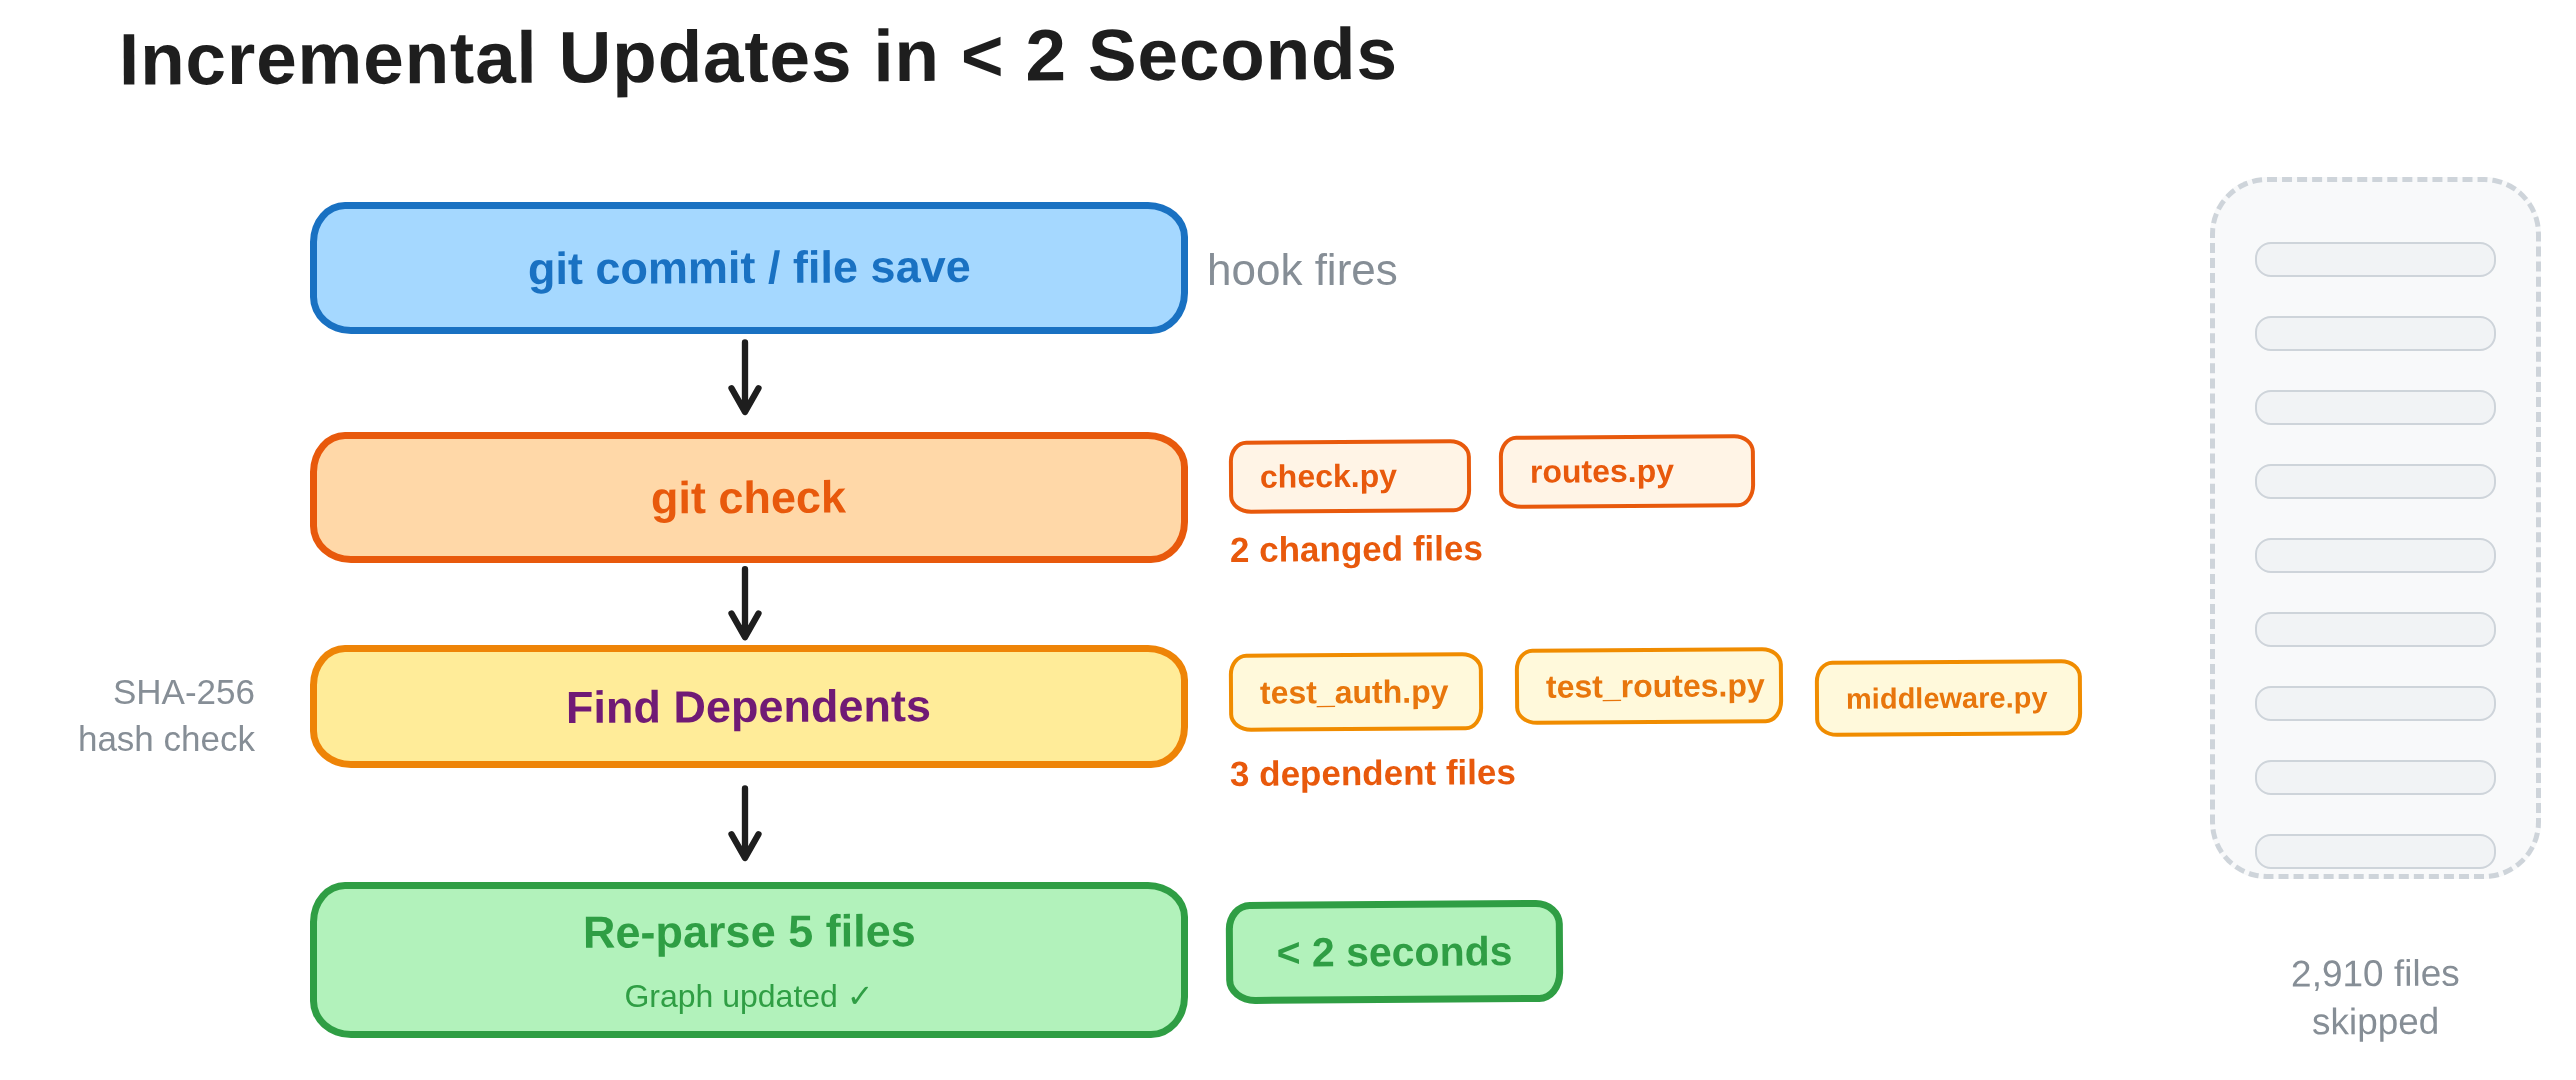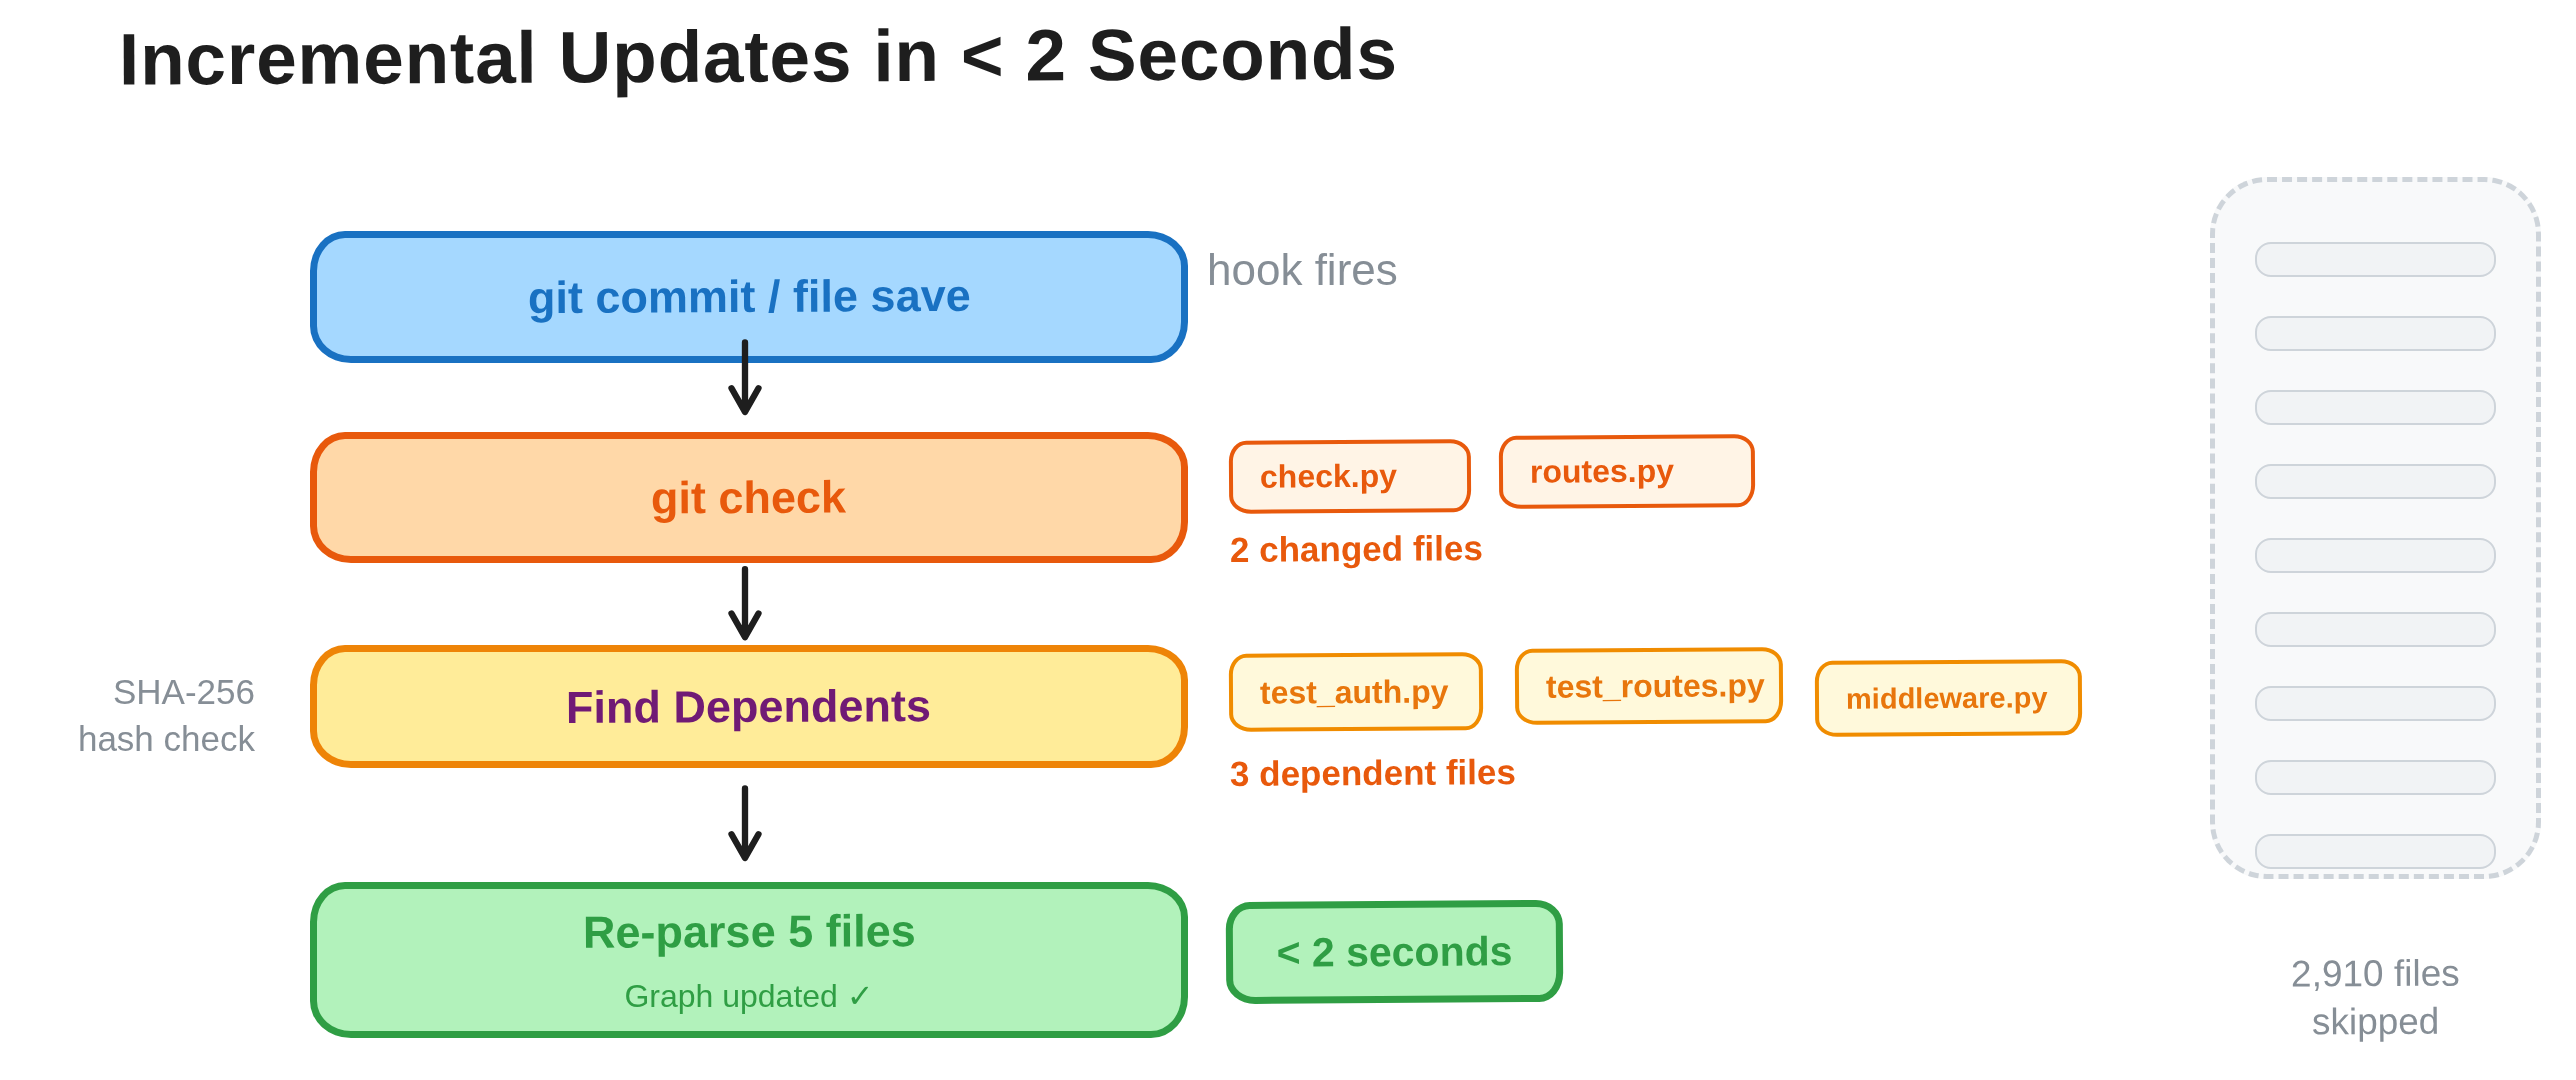--- a/index.html
+++ b/index.html
@@ -19,21 +19,21 @@
     color: #1e1e1e; transform: rotate(-0.25deg);
   }
 
   
   .flow-box {
     left: 310px; width: 878px;
     display: flex; flex-direction: column; align-items: center; justify-content: center;
     border-radius: 35px 40px 37px 41px / 40px 35px 41px 37px;
     font-weight: 600;
   }
-  .box-blue   { top: 202px;  height: 132px; background: #a5d8ff; border: 7.2px solid #1971c2; color: #1971c2; margin-top: 29px; }
+  .box-blue   { top: 202px;  height: 132px; background: #a5d8ff; border: 7.2px solid #1971c2; color: #1971c2; }
   .box-orange { top: 432px;  height: 131px; background: #ffd8a8; border: 7.2px solid #e8590c; color: #e8590c; }
   .box-amber  { top: 645px;  height: 123px; background: #ffec99; border: 7.2px solid #ee8407; color: #701a75; }
   .box-green  { top: 882px; height: 156px; background: #b2f2bb; border: 7.2px solid #2f9e44; color: #2f9e44; }
   .box-label { font-size: 45px; transform: rotate(-0.3deg); }
   .box-sublabel { font-size: 32px; margin-top: 19px; font-weight: 500; }
 
   
   .gray-note { color: #868e96; font-weight: 500; }
   .hook-note { left: 1207px; top: 245px; font-size: 44px; }
   .sha-note  { left: 32px; top: 668px; width: 223px; font-size: 35px; text-align: right; line-height: 1.35; }

